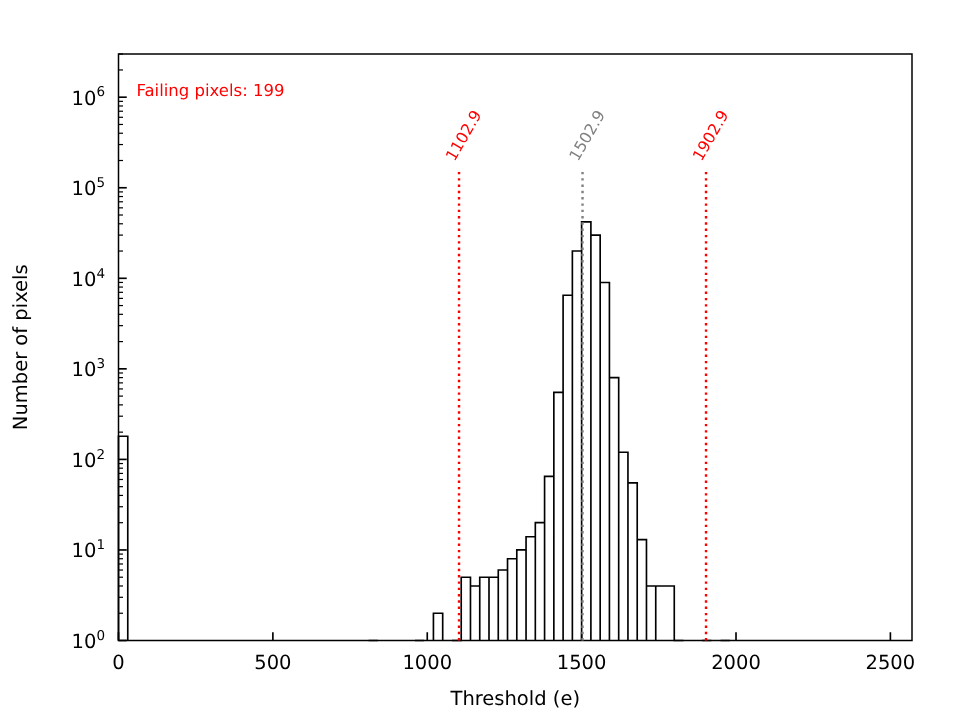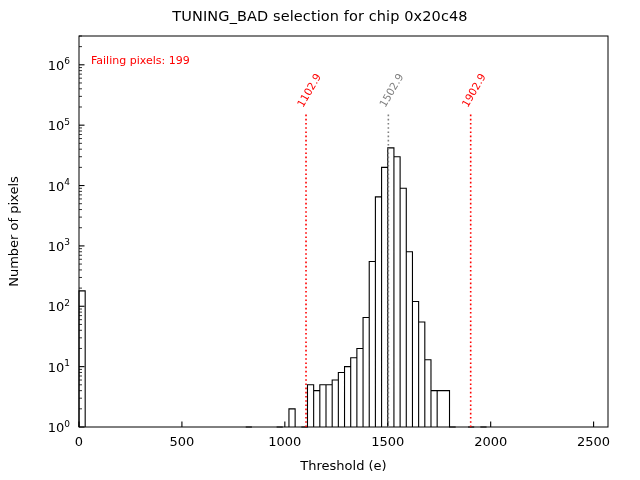--- a/index.html
+++ b/index.html
@@ -15,21 +15,20 @@
   .ticklabel{font-size:13px;fill:#000;font-family:"DejaVu Sans",sans-serif;}
   .expo{font-size:9px;}
   .annot{font-size:11px;font-family:"DejaVu Sans",sans-serif;}
   .vlabel{font-size:10.5px;font-family:"DejaVu Sans",sans-serif;}
 </style>
 </head>
 <body>
 
 <div id="fig">
 
-  <div id="title">TUNING_BAD selection for chip 0x20c48</div>
 
   <div id="plotwrap">
     <svg id="chart" width="640" height="480">
         <rect x="79" y="36" width="529" height="391" fill="#ffffff" stroke="#000000" stroke-width="1"></rect>
         <line x1="79" y1="408.82792575963424" x2="82" y2="408.82792575963424" stroke="#000" stroke-width="0.8"></line>
         <line x1="79" y1="398.1979437686994" x2="82" y2="398.1979437686994" stroke="#000" stroke-width="0.8"></line>
         <line x1="79" y1="390.6558515192685" x2="82" y2="390.6558515192685" stroke="#000" stroke-width="0.8"></line>
         <line x1="79" y1="384.80575027891587" x2="82" y2="384.80575027891587" stroke="#000" stroke-width="0.8"></line>
         <line x1="79" y1="380.02586952833366" x2="82" y2="380.02586952833366" stroke="#000" stroke-width="0.8"></line>
         <line x1="79" y1="375.984537937313" x2="82" y2="375.984537937313" stroke="#000" stroke-width="0.8"></line>

